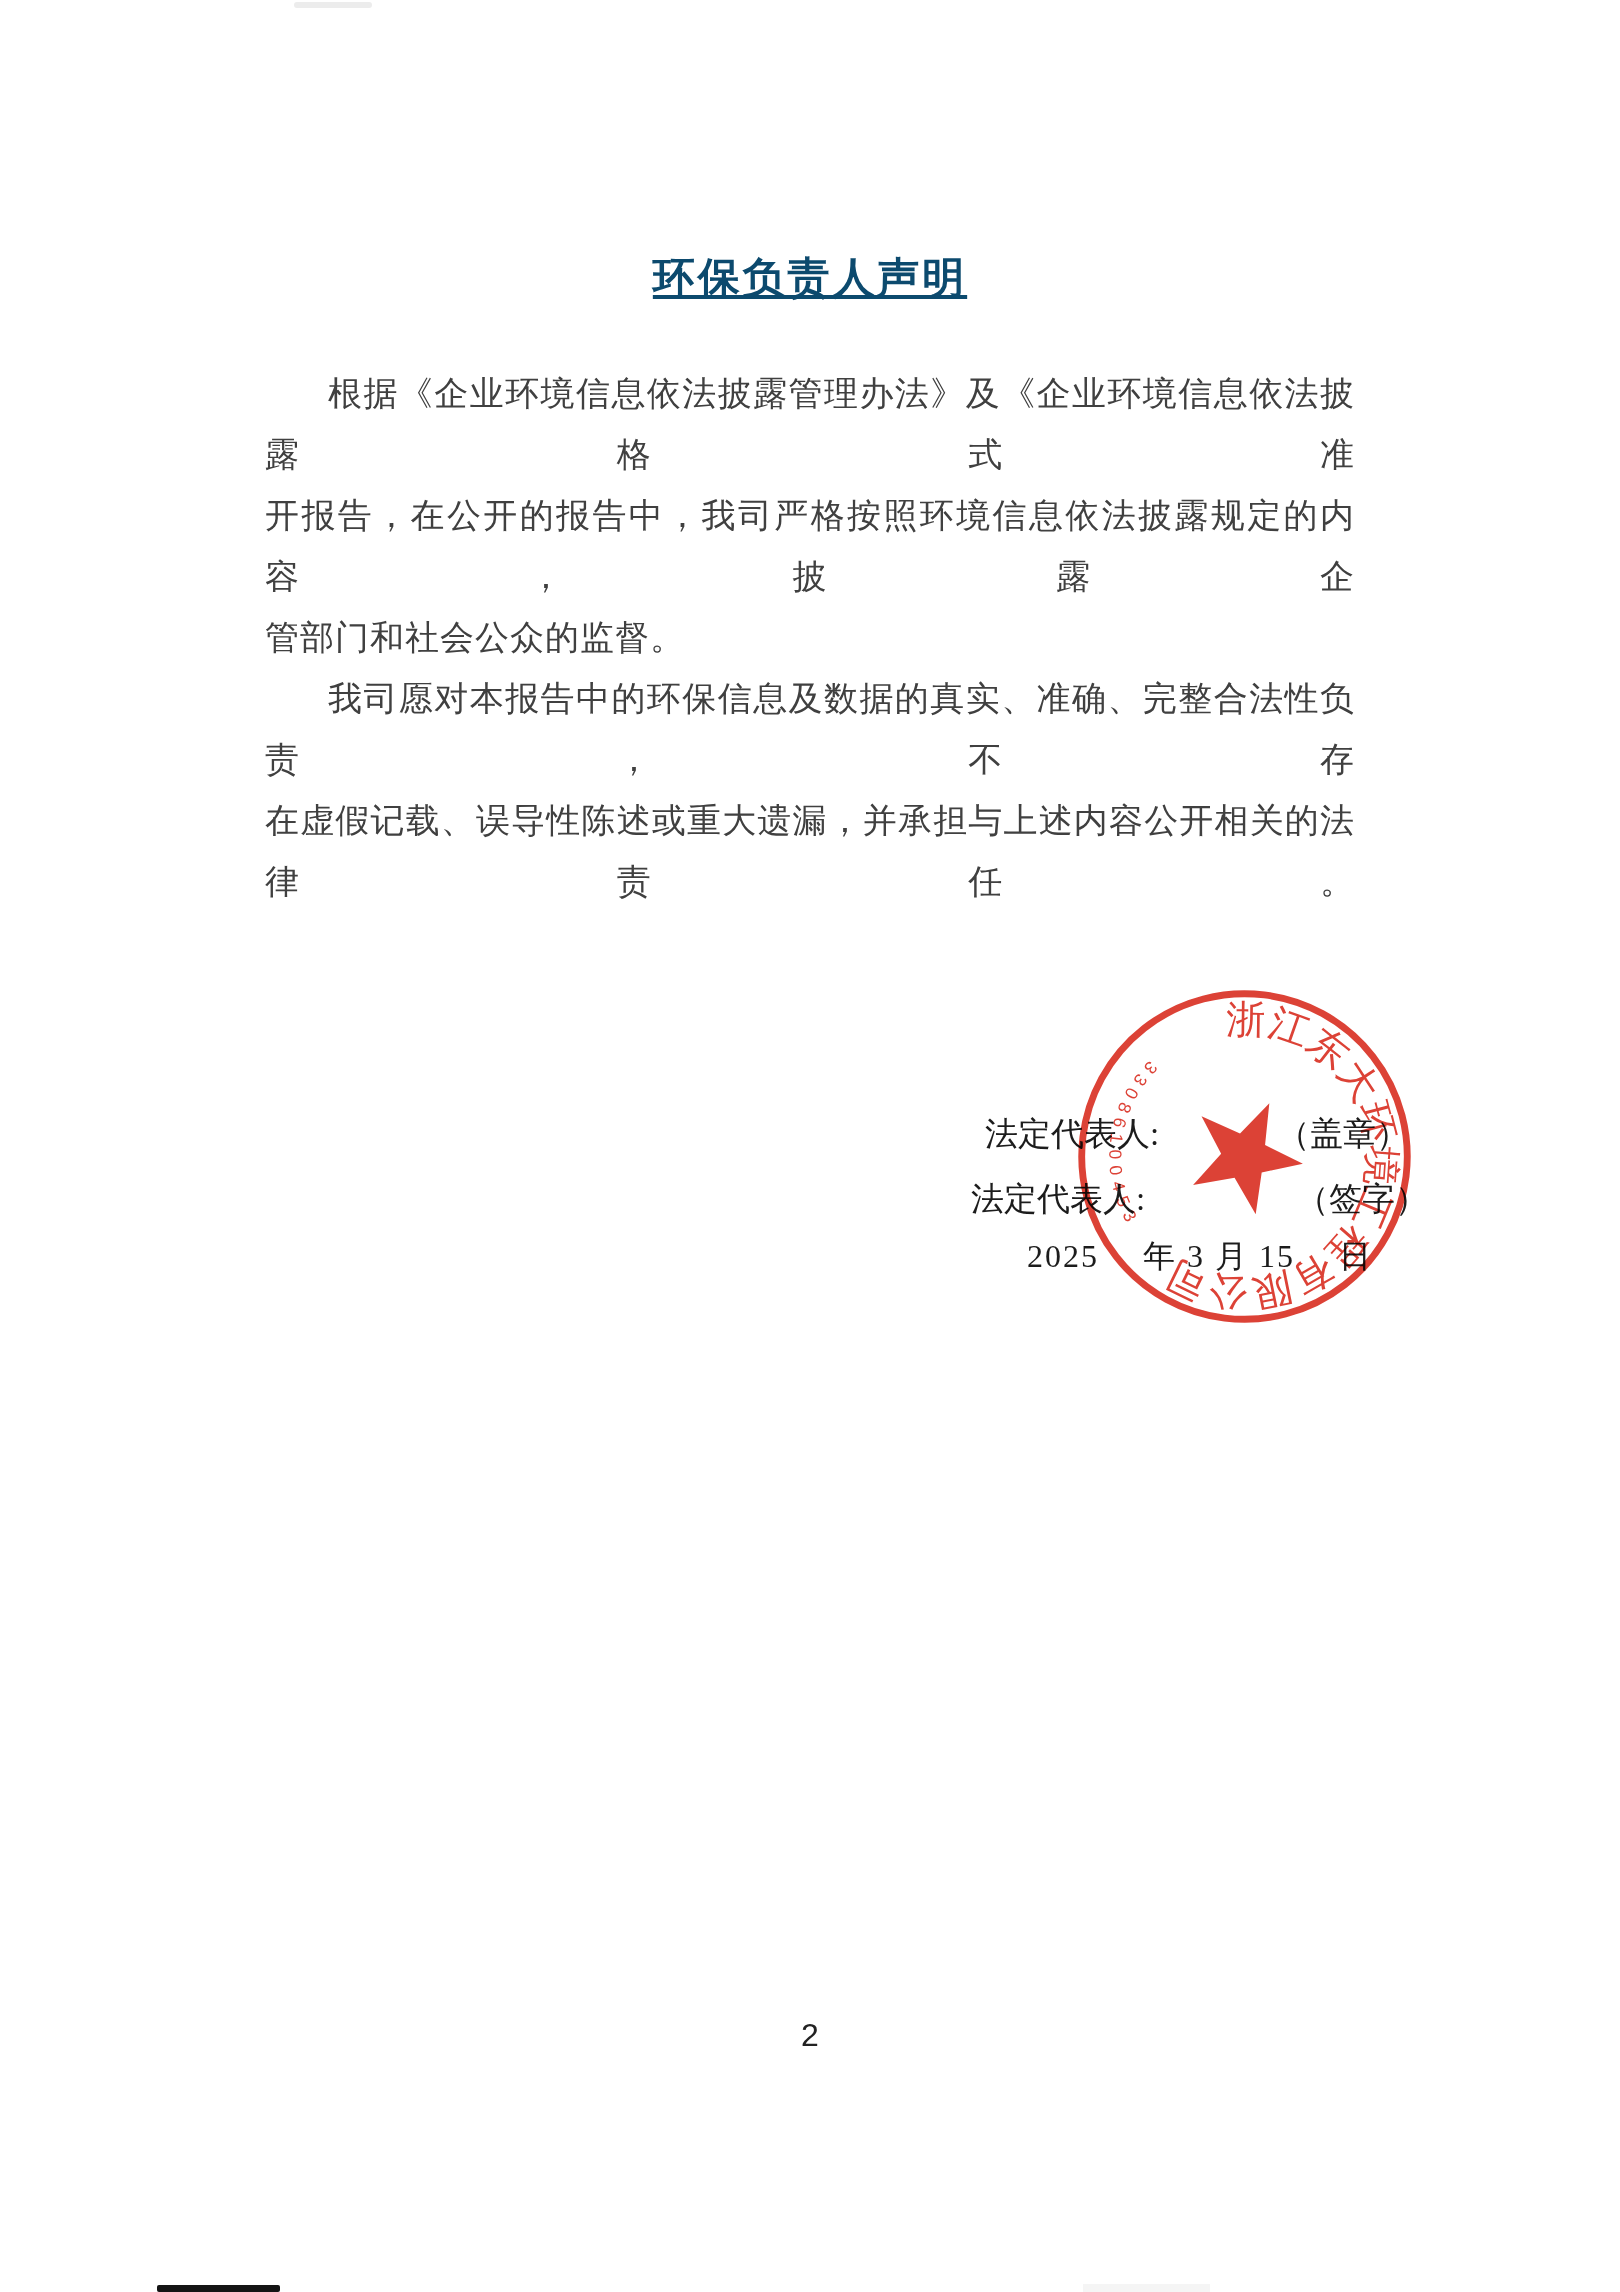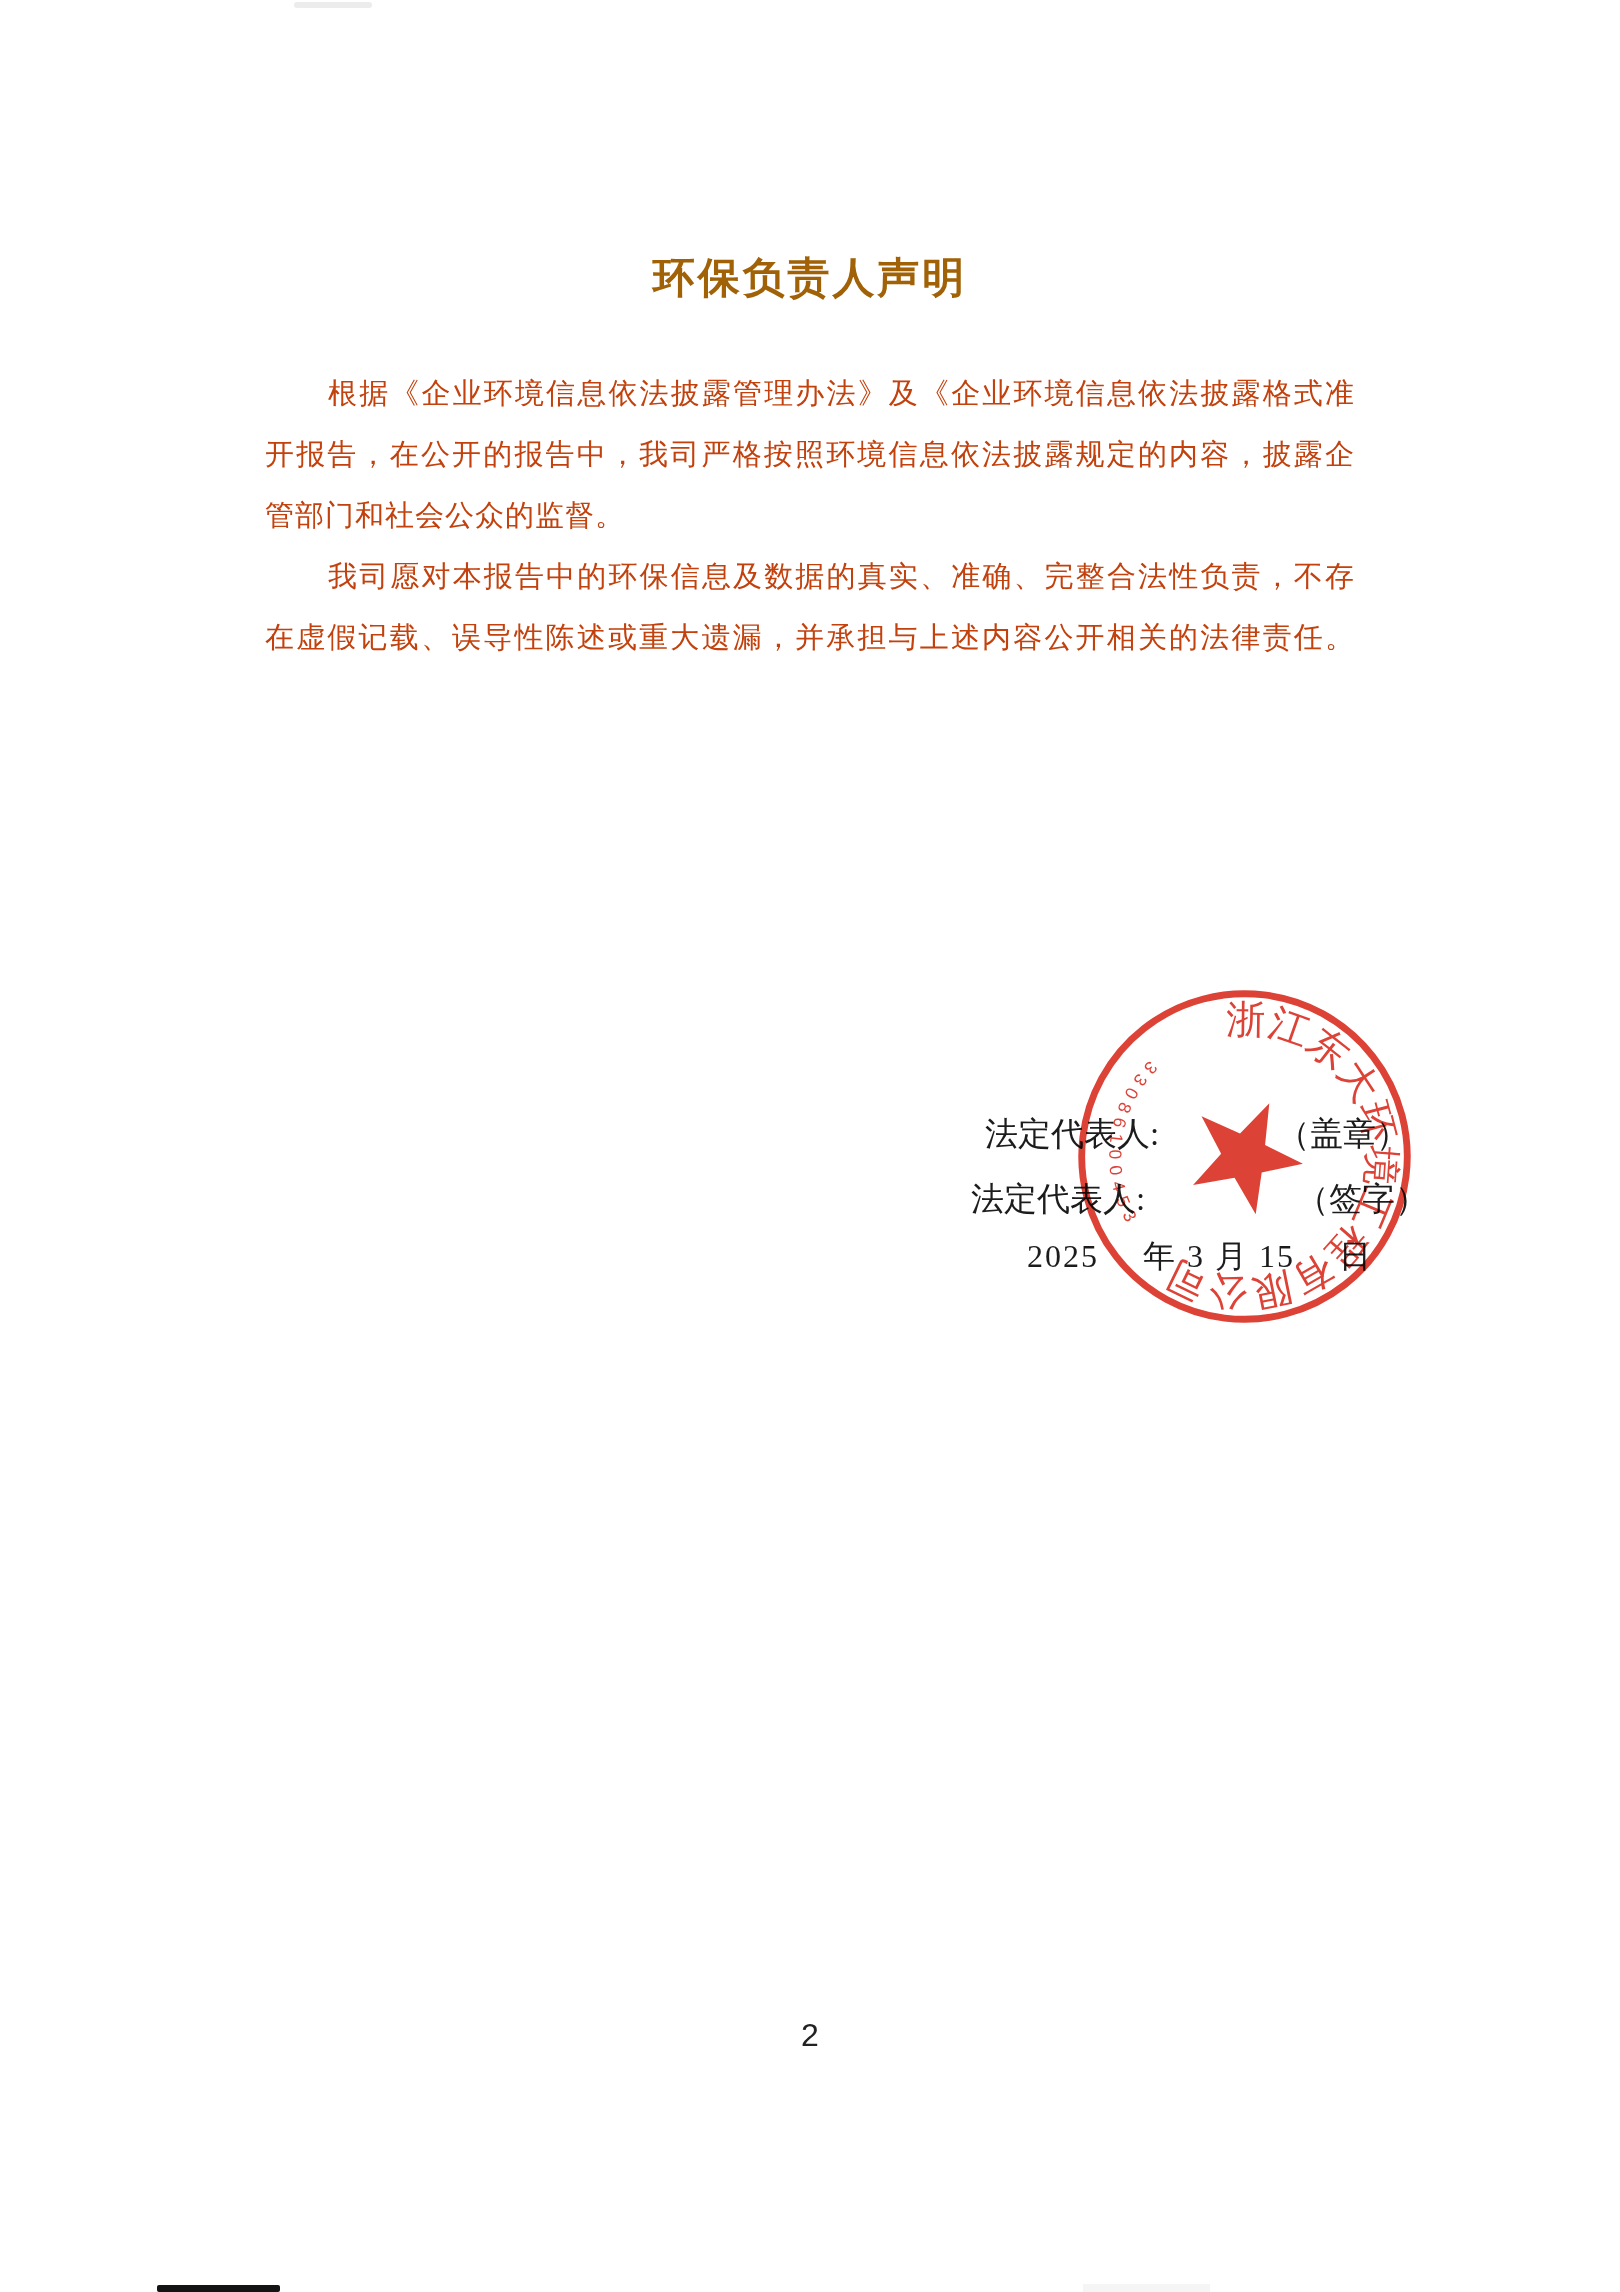--- a/index.html
+++ b/index.html
@@ -18,36 +18,37 @@
   }
   .doc-title {
     position: absolute;
     top: 222px;
     left: 0;
     width: 100%;
     text-align: center;
     font-size: 42px;
     font-weight: bold;
     letter-spacing: 2.9px;
-    color: #a16207;
+    color: #0c4a6e;
+    text-decoration: underline;
   }
   .body-text {
     position: absolute;
     top: 363px;
     left: 265px;
     width: 1090px;
   }
   .doc-line {
-    font-size: 29px;
+    font-size: 34px;
     line-height: 61px;
     letter-spacing: 1px;
     text-align: justify;
     text-align-last: left;
     white-space: normal;
-    color: #c2410c;
+    color: #404040;
   }
   .doc-line.justify { text-align-last: justify; }
   .doc-line.indent  { text-indent: 63px; }
 
   .sig-row {
     position: absolute;
     font-size: 33px;
     line-height: 43px;
     color: #1c1c1c;
     white-space: nowrap;

